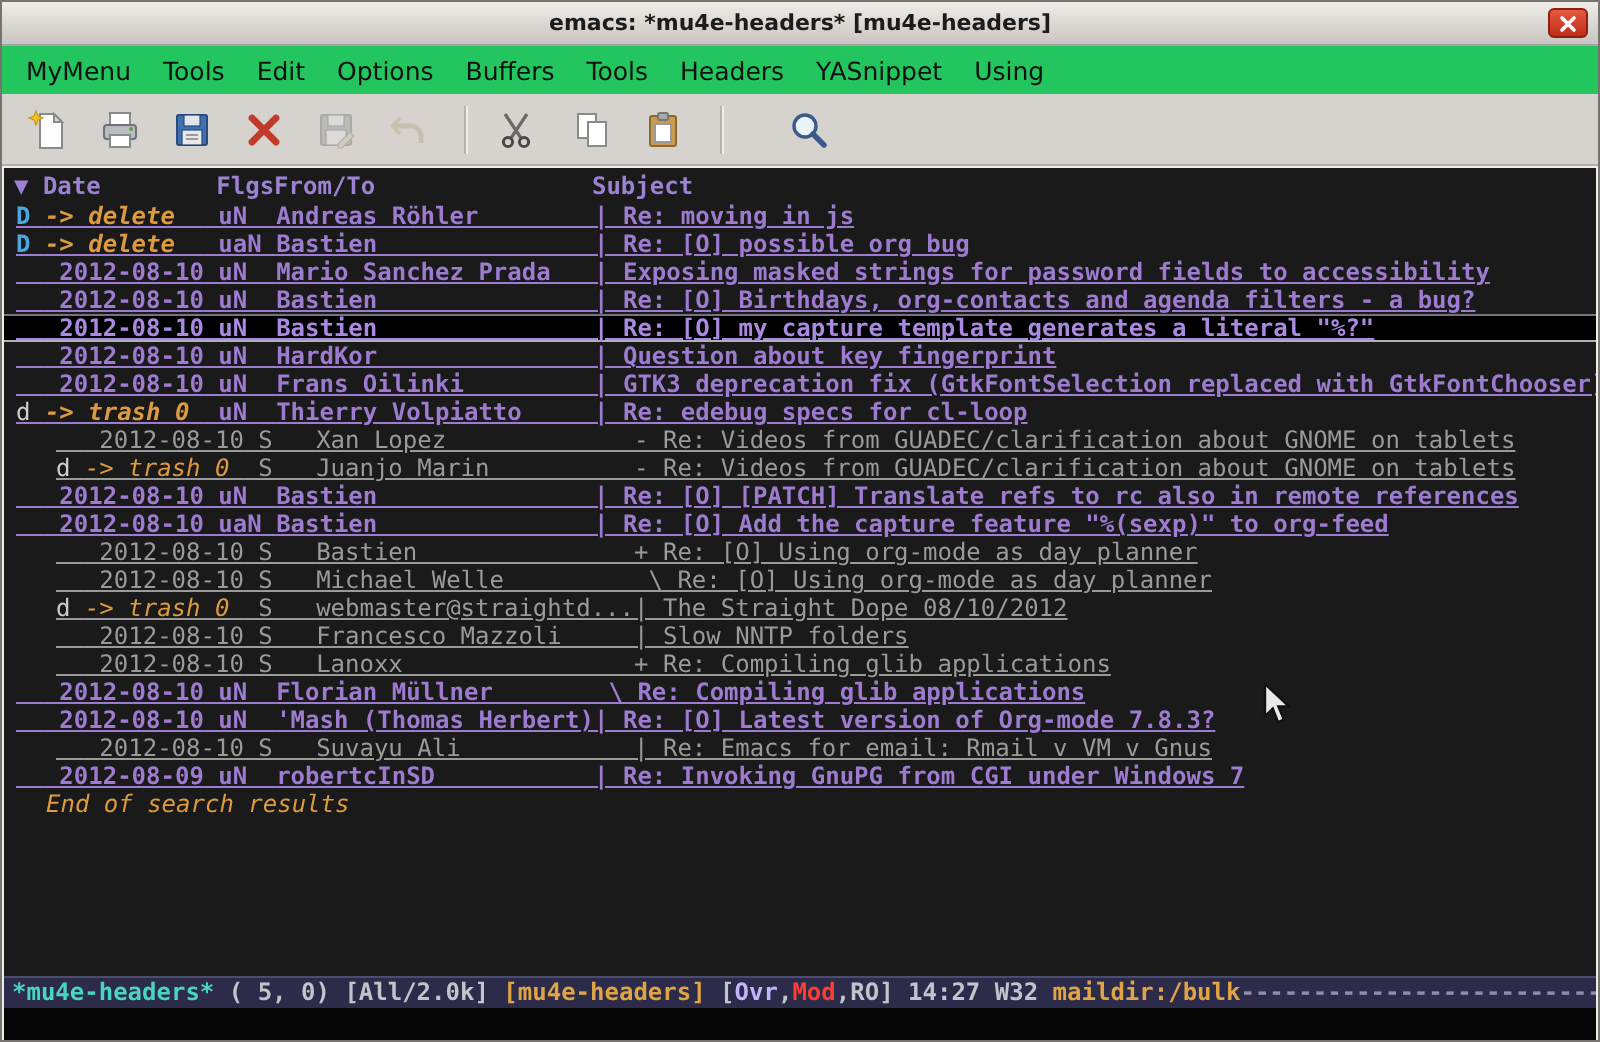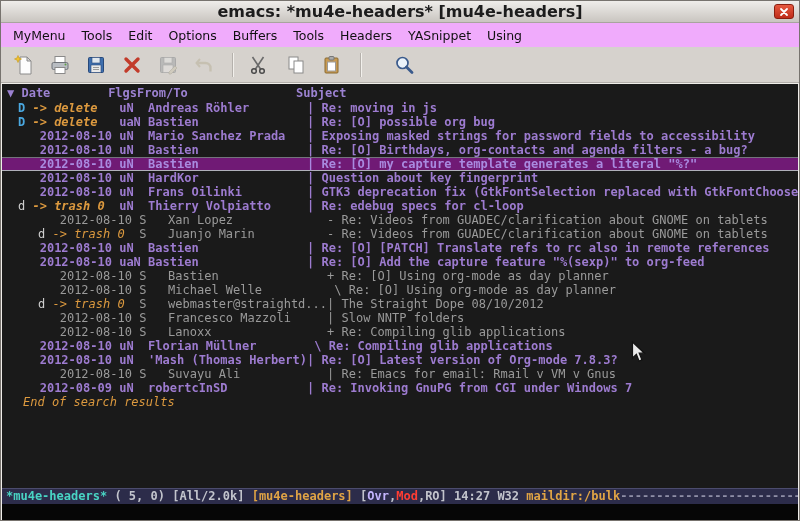--- a/index.html
+++ b/index.html
@@ -5,51 +5,51 @@
   * { margin:0; padding:0; box-sizing:border-box; }
   html,body { width:800px; height:521px; overflow:hidden; background:#6b6b6b; }
   body { font-family:"DejaVu Sans", sans-serif; }
 
   .window { position:relative; width:800px; height:521px; display:flex; flex-direction:column;
             background:#d6d2cd; border:1px solid #77736e; }
 
   
   .titlebar { height:22px; flex:0 0 22px; background:linear-gradient(#efedea,#c9c5c0);
               border-bottom:1px solid #a8a49f; display:flex; align-items:center; position:relative; }
-  .titlebar .title { flex:1; text-align:center; font-size:16px; font-weight:bold; color:#1c1c1c; }
+  .titlebar .title { flex:1; text-align:center; font-size:11px; font-weight:bold; color:#1c1c1c; }
   .close-btn { position:absolute; right:5px; top:3px; width:20px; height:15px; border-radius:3px;
                background:linear-gradient(#e6593f,#bf2c1a); border:1px solid #8c1f10;
                display:flex; align-items:center; justify-content:center; cursor:default; }
 
   
   .menubar { height:24px; flex:0 0 24px; display:flex; align-items:center; padding-left:4px;
-             background:#f0abfc; font-size:12.5px; color:#111; }
+             background:#22c55e; font-size:12.5px; color:#111; }
   .menu-item { padding:3px 8px; white-space:nowrap; }
 
   
   .toolbar { height:36px; flex:0 0 36px; background:#d6d2cd; border-bottom:1px solid #b3afaa;
              display:flex; align-items:center; padding-left:6px; }
   .tool-btn { width:33px; height:30px; background:transparent; border:none; border-radius:3px;
               display:flex; align-items:center; justify-content:center; margin-right:3px; }
   .tool-btn.disabled { opacity:.38; filter:grayscale(70%); }
   .tool-sep { width:2px; height:24px; background:#b5b1ac; border-right:1px solid #f2f0ec; margin:0 9px; }
   .search-gap { margin-left:16px; }
 
   
   .emacs-frame { flex:1; display:flex; flex-direction:column; overflow:hidden;
                  border-left:1px solid #f0eeea; border-right:1px solid #f0eeea; border-top:1px solid #f0eeea;
                  background:#1a1a1a; }
   .buffer { flex:1; display:flex; flex-direction:column; overflow:hidden; padding-top:2px;
             font-family:"DejaVu Sans Mono", monospace; font-size:12px; line-height:14px;
             white-space:pre; color:#9a9a9a;border-radius:14px; }
   .header-line { height:15px; line-height:15px; padding-left:5px; color:#9c82d2; font-weight:bold; }
-  .msg-row { height:14px; line-height:14px; padding-left:16px; }
+  .msg-row { height:14px; line-height:14px; padding-left:6px;text-decoration:underline; }
   .msg-row.unread { color:#9d7bd0; font-weight:bold; }
   .msg-row.read { color:#9a9a9a; font-weight:normal;margin-left:20px; }
-  .msg-row.current { color:#a98ae0; font-weight:bold; background:#701a75;
+  .msg-row.current { color:#a98ae0; font-weight:bold; background:#000000;
                      box-shadow: inset 0 1px 0 #74747c, inset 0 -1px 0 #b0b0ba; }
   .mark-cap { color:#4aa8e0; font-weight:bold; }
   .mark-low { color:#cfcfcf; font-weight:normal; }
   .mark-text { color:#dd9a3f; font-style:italic; }
   .end-line { height:14px; line-height:14px; padding-left:21px; color:#dd9a3f; font-style:italic; }
   .buffer-filler { flex:1; }
 
   
   .modeline { height:16px; flex:0 0 16px; background:#2c2c4a; border-top:1px solid #4c4c6e;
               font-family:"DejaVu Sans Mono", monospace; font-size:12px; line-height:15px; font-weight:bold;

